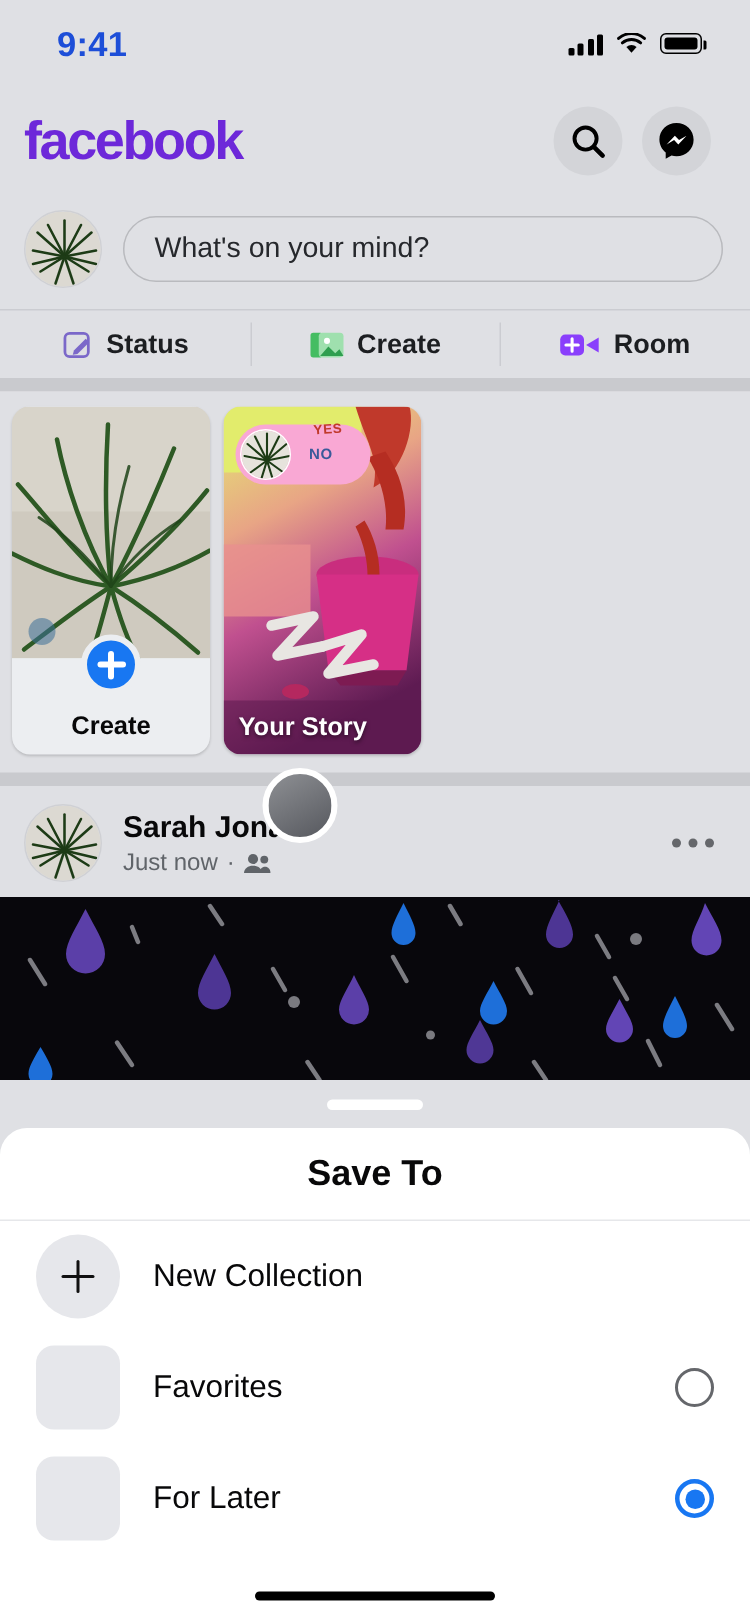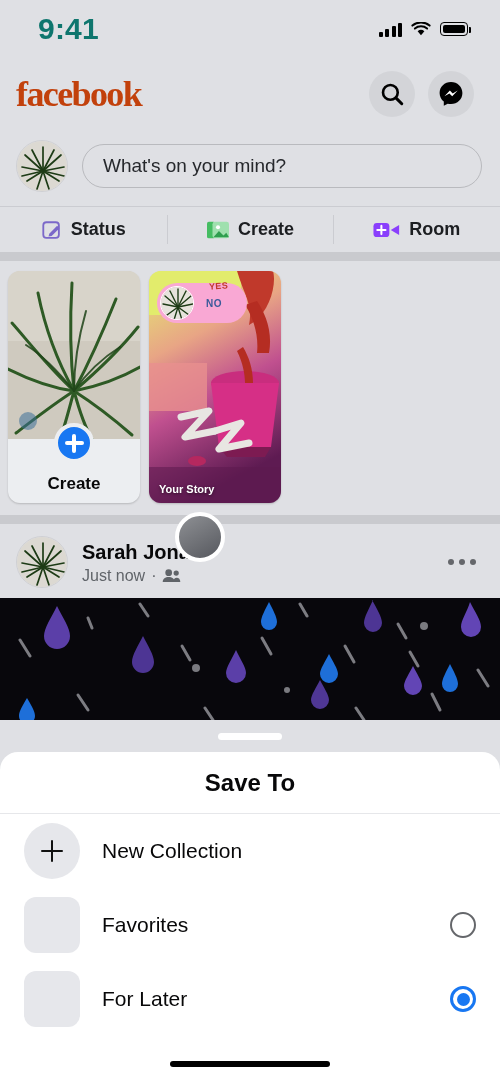--- a/index.html
+++ b/index.html
@@ -7,33 +7,33 @@
   body {
     font-family:"Liberation Sans", sans-serif;
     background:#dfe0e4;
     overflow:hidden;
     position:relative;
   }
   .phone { width:500px; height:1080px; position:relative; background:#dfe0e4; overflow:hidden; }
 
   
   .statusbar { height:58px; display:flex; align-items:center; justify-content:space-between; padding:0 32px 0 38px; }
-  .sb-time { font-size:30px; font-weight:700; color:#0f766e; letter-spacing:.2px; }
+  .sb-time { font-size:23px; font-weight:700; color:#1d4ed8; letter-spacing:.2px; }
   .sb-right { display:flex; align-items:center; gap:9px; }
   .bars { display:flex; align-items:flex-end; gap:2.5px; height:15px; }
   .bars i { width:4px; background:#000; border-radius:1px; display:block; }
   .bars i:nth-child(1){height:5px;} .bars i:nth-child(2){height:8px;}
   .bars i:nth-child(3){height:11px;} .bars i:nth-child(4){height:14px;}
   .batt { width:28px; height:14px; border:1.6px solid #000; border-radius:4px; position:relative; padding:1.6px; }
   .batt::after{content:"";position:absolute;right:-4px;top:4px;width:2.4px;height:6px;background:#000;border-radius:0 1px 1px 0;}
   .batt span{display:block;height:100%;background:#000;border-radius:2px;}
 
   
   .fbheader { height:72px; display:flex; align-items:center; justify-content:space-between; padding:0 26px 0 16px; }
-  .fblogo { font-size:36px; font-weight:700; color:#c2410c; letter-spacing:-1.6px; font-family:Liberation Serif, serif; }
+  .fblogo { font-size:36px; font-weight:700; color:#6d28d9; letter-spacing:-1.6px; font-family:Liberation Sans, sans-serif; }
   .hdr-btns { display:flex; gap:13px; }
   .circ-btn { width:46px; height:46px; border-radius:50%; background:#d3d4d8; display:flex; align-items:center; justify-content:center; }
 
   
   .composer { display:flex; align-items:center; gap:14px; padding:10px 18px 14px 16px; }
   .avatar { width:52px; height:52px; border-radius:50%; overflow:hidden; flex:0 0 52px; border:1px solid #cfd0d4; }
   .mindbox { flex:1; height:44px; border:1px solid #b9babe; border-radius:24px; display:flex; align-items:center; padding:0 20px; }
   .mindbox span { font-size:19px; color:#26282c; }
 
   .actions { display:flex; height:46px; border-top:1px solid #cbccd1; }
@@ -49,21 +49,21 @@
   .story.create { background:#eceef1; box-shadow:0 1px 2px rgba(0,0,0,.18); }
   .story.create .img { height:168px; width:100%; position:relative; overflow:hidden; }
   .plusbtn { position:absolute; left:50%; top:152px; transform:translateX(-50%); width:40px; height:40px; border-radius:50%;
              background:#1877f2; border:4px solid #eceef1; display:flex; align-items:center; justify-content:center; z-index:3;}
   .plusbtn::before,.plusbtn::after{content:"";position:absolute;background:#fff;border-radius:2px;}
   .plusbtn::before{width:19px;height:3.4px;} .plusbtn::after{width:3.4px;height:19px;}
   .create-lbl { position:absolute; bottom:8px; left:0; right:0; text-align:center; font-size:17px; font-weight:700; color:#080809; line-height:1.28; }
 
   .story.mine { box-shadow:0 1px 2px rgba(0,0,0,.18); }
   .mine-bg { position:absolute; inset:0; }
-  .mine-lbl { position:absolute; left:10px; bottom:8px; font-size:11px; font-weight:600; color:#fff; text-shadow:0 1px 3px rgba(0,0,0,.5); }
+  .mine-lbl { position:absolute; left:10px; bottom:8px; font-size:17px; font-weight:600; color:#fff; text-shadow:0 1px 3px rgba(0,0,0,.5); }
   .sticker { position:absolute; left:8px; top:12px; width:90px; height:40px; background:#f9a8d4; border-radius:22px; display:flex; align-items:center; z-index:4; }
   .sticker .sav { width:34px; height:34px; border-radius:50%; overflow:hidden; margin-left:3px; flex:0 0 34px; border:1px solid #fff;}
   .sticker .no { font-size:10px; font-weight:700; color:#3a5a9a; margin-left:12px; letter-spacing:.5px; }
   .yes-tag { position:absolute; left:60px; top:10px; font-size:9px; font-weight:700; color:#c0392b; z-index:5; letter-spacing:.4px; transform:rotate(-4deg); }
 
   .touch-circle { position:absolute; left:175px; top:512px; width:50px; height:50px; border-radius:50%;
       background:linear-gradient(150deg,#8e9094,#56585e); border:4px solid #fff; z-index:30; }
 
   
   .post-head { display:flex; align-items:center; padding:12px 18px 10px 16px; gap:14px; background:#dfe0e4;}

